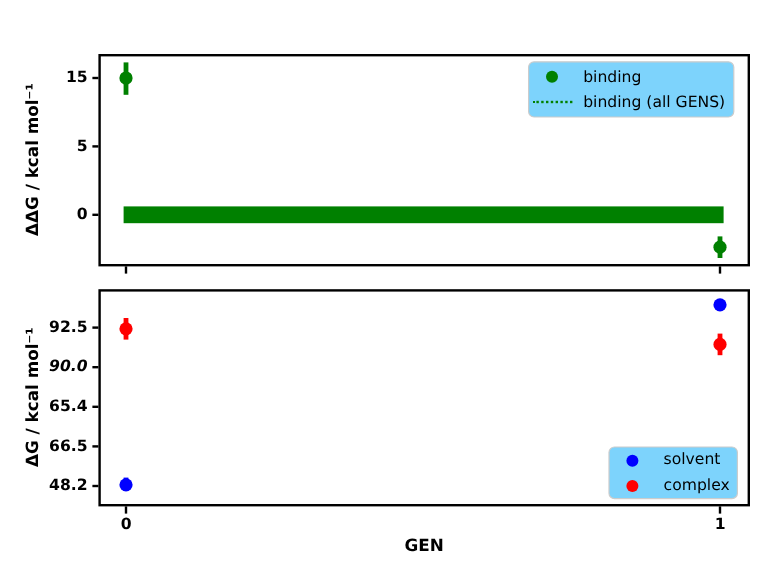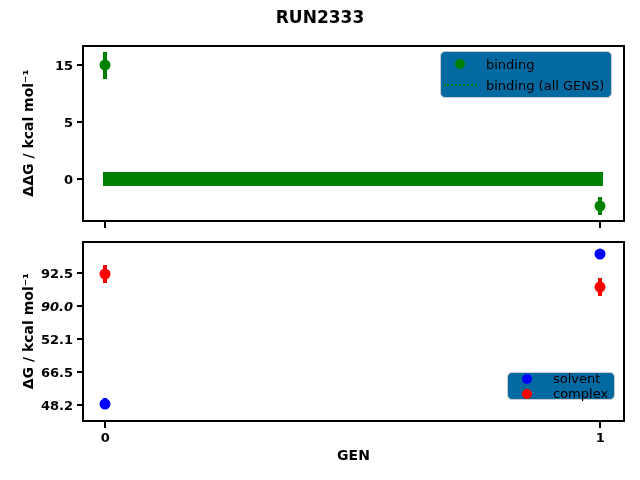--- a/index.html
+++ b/index.html
@@ -43,42 +43,41 @@
   .marker {
     position: absolute; width: 11px; height: 11px; border-radius: 50%;
     transform: translate(-50%, -50%); z-index: 3;
   }
   .errbar {
     position: absolute; width: 4px;
     transform: translateX(-50%); z-index: 2;
   }
   .band { position: absolute; z-index: 1; }
   .legend {
-    position: absolute; background: #0369a1;
+    position: absolute; background: #7dd3fc;
     border: 1px solid #cccccc; border-radius: 5px;
     display: flex; flex-direction: column; justify-content: center;
     z-index: 5; font-size: 13px;
   }
   .legend-top    { left: 440px; top: 51px;  width: 172px; height: 47px; }
-  .legend-bottom { left: 507px; top: 372px; width: 108px; height: 28px; }
+  .legend-bottom { left: 507px; top: 372px; width: 108px; height: 44px; }
   .legend-row { display: flex; align-items: center; height: 21px; }
   .legend-swatch {
     width: 38px; display: flex; align-items: center; justify-content: center;
     flex: 0 0 38px;
   }
   .legend-dot { width: 10px; height: 10px; border-radius: 50%; }
   .legend-dotted { width: 33px; height: 0; border-top: 2px dotted #008000; }
   .legend-label { margin-left: 7px; white-space: nowrap; }
 </style>
 </head>
 <body>
 
 <div id="figure">
 
-  <div class="suptitle">RUN2333</div>
 
   <div class="ylabel ylabel-top">ΔΔG / kcal mol⁻¹</div>
   <div class="ylabel ylabel-bottom">ΔG / kcal mol⁻¹</div>
   <div class="xlabel">GEN</div>
 
   <div class="axes axes-top" id="ax0">
     <div class="spine-box"></div>
   <div class="ytick-mark" style="top: 132.885px;"></div>
       <div class="ytick-label" style="left: -9px; top: 133.885px;">0</div>
       <div class="ytick-mark" style="top: 76.1538px;"></div>
@@ -94,21 +93,21 @@
       <div class="band" style="left: 21.2644px; width: 499.986px; top: 126.51px; height: 14.75px; background: rgb(0, 128, 0);"></div>
     </div>
 
   <div class="axes axes-bottom" id="ax1">
     <div class="spine-box"></div>
   <div class="ytick-mark" style="top: 162.825px;"></div>
       <div class="ytick-label" style="left: -9px; top: 163.825px;">48.2</div>
       <div class="ytick-mark" style="top: 129.796px;"></div>
       <div class="ytick-label" style="left: -9px; top: 130.796px;">66.5</div>
       <div class="ytick-mark" style="top: 96.7664px;"></div>
-      <div class="ytick-label" style="left: -9px; top: 97.7664px;">52.1</div>
+      <div class="ytick-label" style="left: -9px; top: 97.7664px;">65.4</div>
       <div class="ytick-mark" style="top: 63.7372px;"></div>
       <div class="ytick-label" style="left: -9px; top: 64.7372px; font-style: italic;">90.0</div>
       <div class="ytick-mark" style="top: 30.708px;"></div>
       <div class="ytick-label" style="left: -9px; top: 31.708px;">92.5</div>
       <div class="xtick-mark" style="left: 22.2644px;"></div>
       <div class="xtick-label" style="left: 23.2644px; top: 189px;">0</div>
       <div class="xtick-mark" style="left: 517.251px;"></div>
       <div class="xtick-label" style="left: 518.251px; top: 189px;">1</div>
       <div class="errbar" style="left: 23.2644px; top: 156.558px; height: 11.8905px; background: rgb(0, 0, 255);"></div>
       <div class="marker" style="left: 23.2644px; top: 162.504px; background: rgb(0, 0, 255);"></div>

